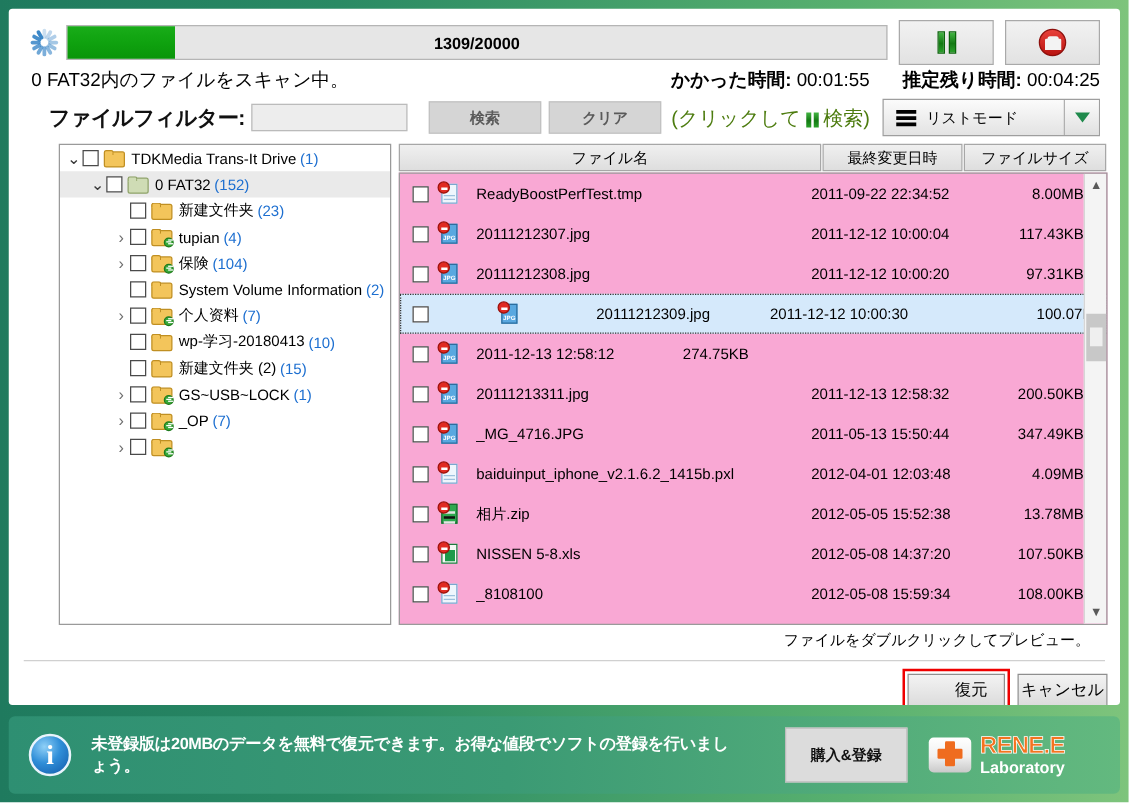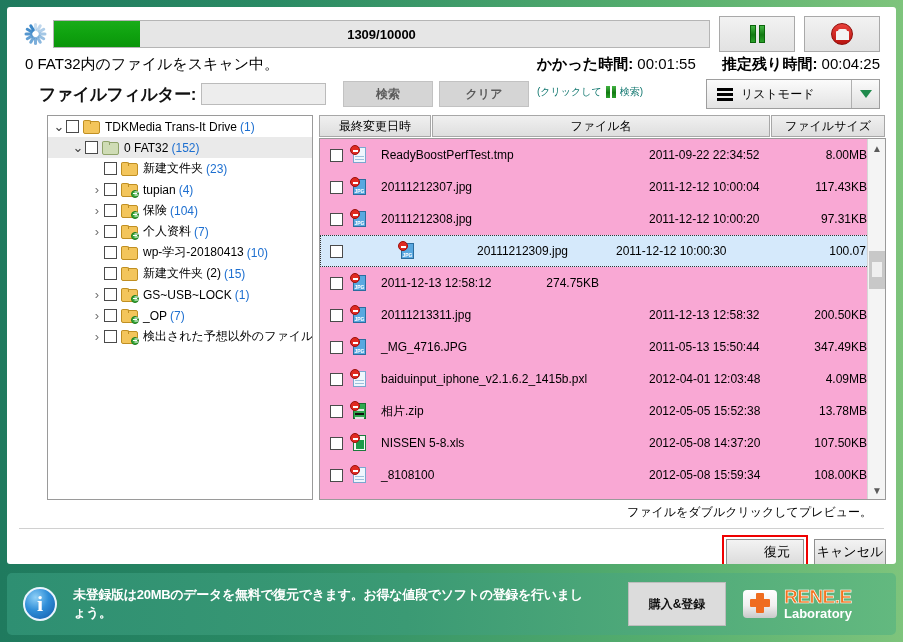--- a/index.html
+++ b/index.html
@@ -111,21 +111,21 @@
     position: absolute; top: 2px; height: 26px;
     background: #d5d5d5; border: 1px solid #c2c2c2;
     font-size: 12px; color: #5a5a5a; font-weight: bold;
     display: flex; align-items: center; justify-content: center;
     cursor: pointer;
   }
   .btn-search { left: 320px; width: 90px; }
   .btn-clear  { left: 416px; width: 90px; }
   .hint-text {
     position: absolute; left: 514px; top: 6px;
-    font-size: 10px; color: #0f766e; display: flex; align-items: center; gap: 2px;
+    font-size: 16px; color: #4d7c0f; display: flex; align-items: center; gap: 2px;
   }
   .hint-text .mini-pause { display: inline-flex; gap: 2px; margin: 0 2px; }
   .hint-text .mini-pause i {
     display: block; width: 4px; height: 12px;
     background: linear-gradient(to bottom, #43b543, #137a13 55%, #2aa02a);
   }
   .listmode {
     position: absolute; right: 0; top: 0; width: 174px; height: 30px;
     background: linear-gradient(to bottom, #fbfbfb, #e3e3e3);
     border: 1px solid #9e9e9e;
@@ -361,21 +361,21 @@
           <span style="transform: rotate(150deg); opacity: 0.56;"></span>
           <span style="transform: rotate(180deg); opacity: 0.63;"></span>
           <span style="transform: rotate(210deg); opacity: 0.69;"></span>
           <span style="transform: rotate(240deg); opacity: 0.75;"></span>
           <span style="transform: rotate(270deg); opacity: 0.81;"></span>
           <span style="transform: rotate(300deg); opacity: 0.88;"></span>
           <span style="transform: rotate(330deg); opacity: 0.94;"></span>
         </div>
       <div class="progress-outer">
         <div class="progress-fill" id="pfill" style="width: 13.09%;"></div>
-        <div class="progress-label">1309/10000</div>
+        <div class="progress-label">1309/20000</div>
       </div>
       <div class="ctrl-btn">
         <span class="pause-glyph">
             <i></i>
             <i></i>
           </span>
       </div>
       <div class="ctrl-btn">
         <span class="stop-glyph"></span>
       </div>
@@ -463,20 +463,30 @@
           <span class="tcheck"></span>
           <span class="tfolder">
             <span class="fback"></span>
             <span class="fflap"></span>
             <span class="plus"></span>
           </span>
           <span class="tlabel">保険</span>
           <span class="tcount">(104)</span>
         </div>
         <div class="tnode" style="padding-left: 42px;">
+          <span class="twist"></span>
+          <span class="tcheck"></span>
+          <span class="tfolder">
+            <span class="fback"></span>
+            <span class="fflap"></span>
+          </span>
+          <span class="tlabel">System Volume Information</span>
+          <span class="tcount">(2)</span>
+        </div>
+        <div class="tnode" style="padding-left: 42px;">
           <span class="twist" style="font-size: 13px;">›</span>
           <span class="tcheck"></span>
           <span class="tfolder">
             <span class="fback"></span>
             <span class="fflap"></span>
             <span class="plus"></span>
           </span>
           <span class="tlabel">个人资料</span>
           <span class="tcount">(7)</span>
         </div>
@@ -523,27 +533,26 @@
           <span class="tcount">(7)</span>
         </div>
         <div class="tnode" style="padding-left: 42px;">
           <span class="twist" style="font-size: 13px;">›</span>
           <span class="tcheck"></span>
           <span class="tfolder">
             <span class="fback"></span>
             <span class="fflap"></span>
             <span class="plus"></span>
           </span>
-          <span class="tlabel">検出された予想以外のファイル</span>
         </div>
       </div>
 
     <div class="list-head">
+      <div class="hcell h-name">ファイル名</div>
       <div class="hcell h-date">最終変更日時</div>
-      <div class="hcell h-name">ファイル名</div>
       <div class="hcell h-size">ファイルサイズ</div>
     </div>
 
     <div class="list-body">
       <div id="rows">
           <div class="frow">
             <span class="fcheck"></span>
             <span class="ficon doc">
               <span class="doc"></span>
               <span class="badge"></span>

